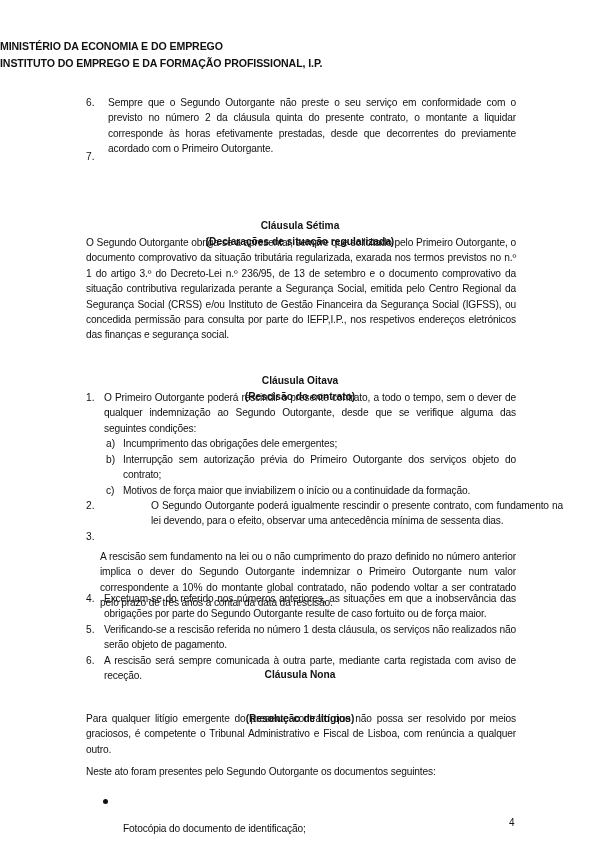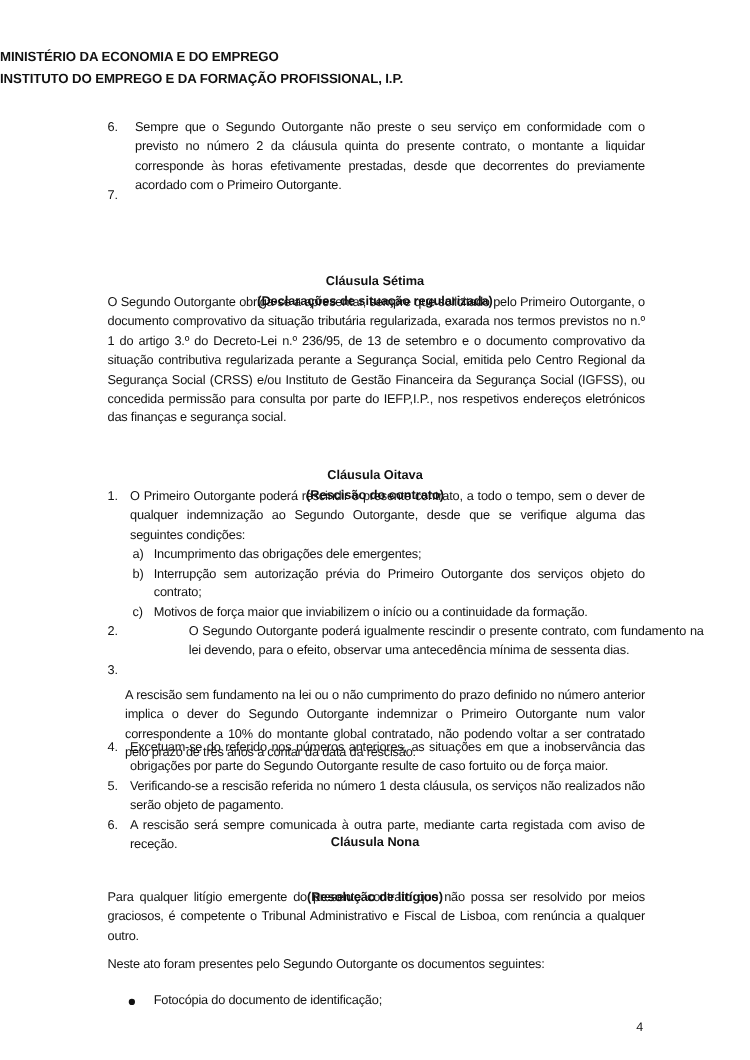--- a/index.html
+++ b/index.html
@@ -57,16 +57,16 @@
   <div class="num" style="left:86px; top:653px;">6.</div>
   <div class="txt" style="left:104px; top:653px; width:412px;">A rescisão será sempre comunicada à outra parte, mediante carta registada com aviso de receção.</div>
 
   <div class="ctitle" style="top:667px; margin-top:0;">Cláusula Nona</div>
   <div class="ctitle" style="top:683px;">(Resolução de litígios)</div>
   <div class="txt" style="left:86px; top:711px; width:430px;">Para qualquer litígio emergente do presente contrato que não possa ser resolvido por meios graciosos, é competente o Tribunal Administrativo e Fiscal de Lisboa, com renúncia a qualquer outro.</div>
 
   <div class="txt" style="left:86px; top:764px; width:430px;">Neste ato foram presentes pelo Segundo Outorgante os documentos seguintes:</div>
 
   <div class="bullet" style="left:103px; top:799px;"></div>
-  <div class="txt" style="left:123px; top:793px; width:393px;">Fotocópia do documento de identificação;</div>
+  <div class="txt" style="left:123px; top:821px; width:393px;">Fotocópia do documento de identificação;</div>
 
   <div class="pgno" style="left:509px; top:817px;">4</div>
 </div>
 
 </body></html>

